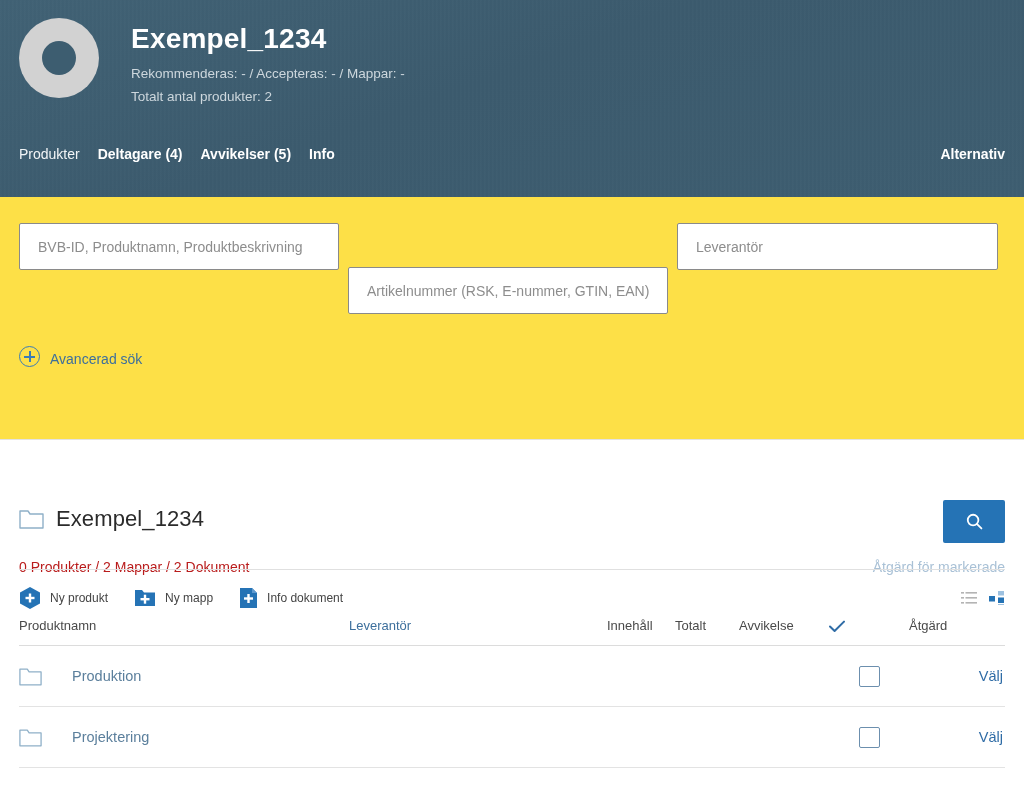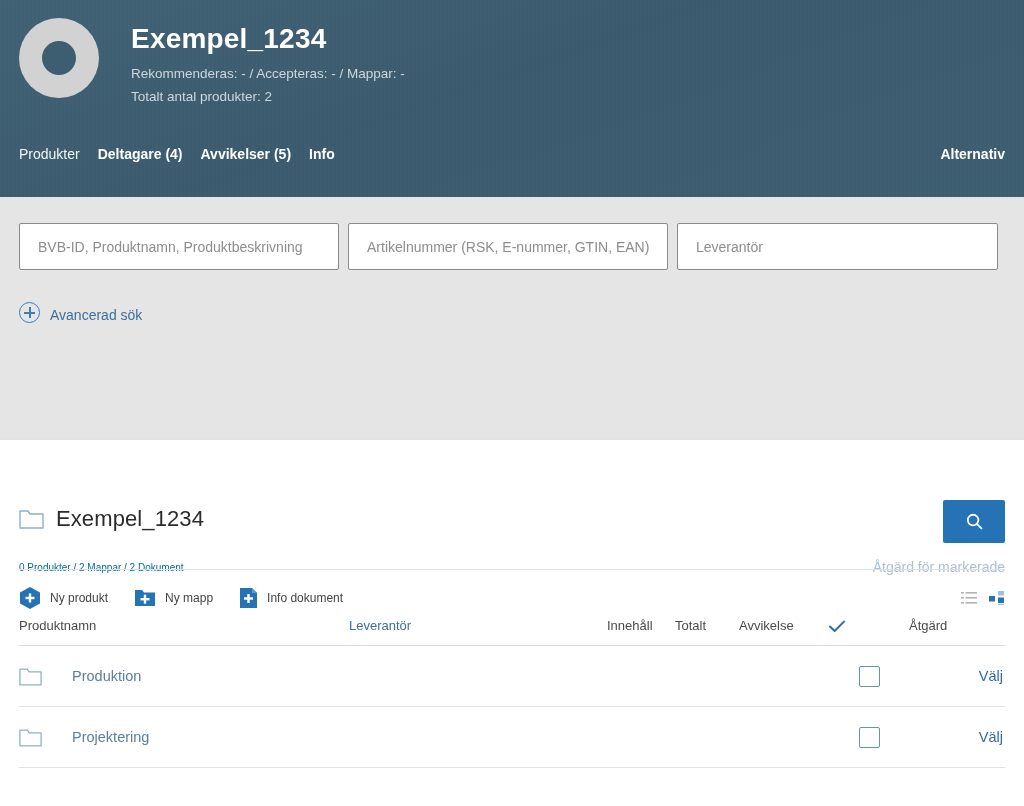--- a/index.html
+++ b/index.html
@@ -92,21 +92,21 @@
     font-size: 14px;
     font-weight: bold;
     color: #ffffff;
     cursor: pointer;
   }
 
   
   .search-panel {
     width: 1024px;
     height: 243px;
-    background: #e5e5e5;
+    background: #fde047;
     border-bottom: 1px solid #e3e3e3;
     padding: 26px 19px 0 19px;
     position: relative;
   }
   .search-row {
     display: flex;
     gap: 9px;
   }
   .search-input {
     height: 47px;
@@ -114,21 +114,21 @@
     border: 1px solid #8a8a8a;
     border-radius: 2px;
     padding: 0 18px;
     font-size: 14px;
     font-family: "Liberation Sans", sans-serif;
     color: #333;
     outline: none;
   }
   .search-input::placeholder { color: #8d8d8d; opacity: 1; }
   .si-1 { width: 320px; }
-  .si-2 { width: 320px; }
+  .si-2 { width: 320px; margin-top: 44px; }
   .si-3 { width: 321px; }
 
   .adv-row {
     display: flex;
     align-items: center;
     margin-top: 18px;
     height: 49px;
   }
   .adv-link {
     display: flex;
@@ -222,22 +222,22 @@
     color: #2b2b2b;
     font-weight: normal;
     letter-spacing: 0.1px;
   }
   .counts-row {
     display: flex;
     align-items: center;
     margin-top: 27px;
   }
   .counts-text {
-    font-size: 10px;
-    color: #0369a1;
+    font-size: 14px;
+    color: #b91c1c;
   }
   .bulk-action {
     margin-left: auto;
     font-size: 14px;
     color: #a9c1d6;
     cursor: pointer;
   }
 
   table.listing {
     width: 100%;

